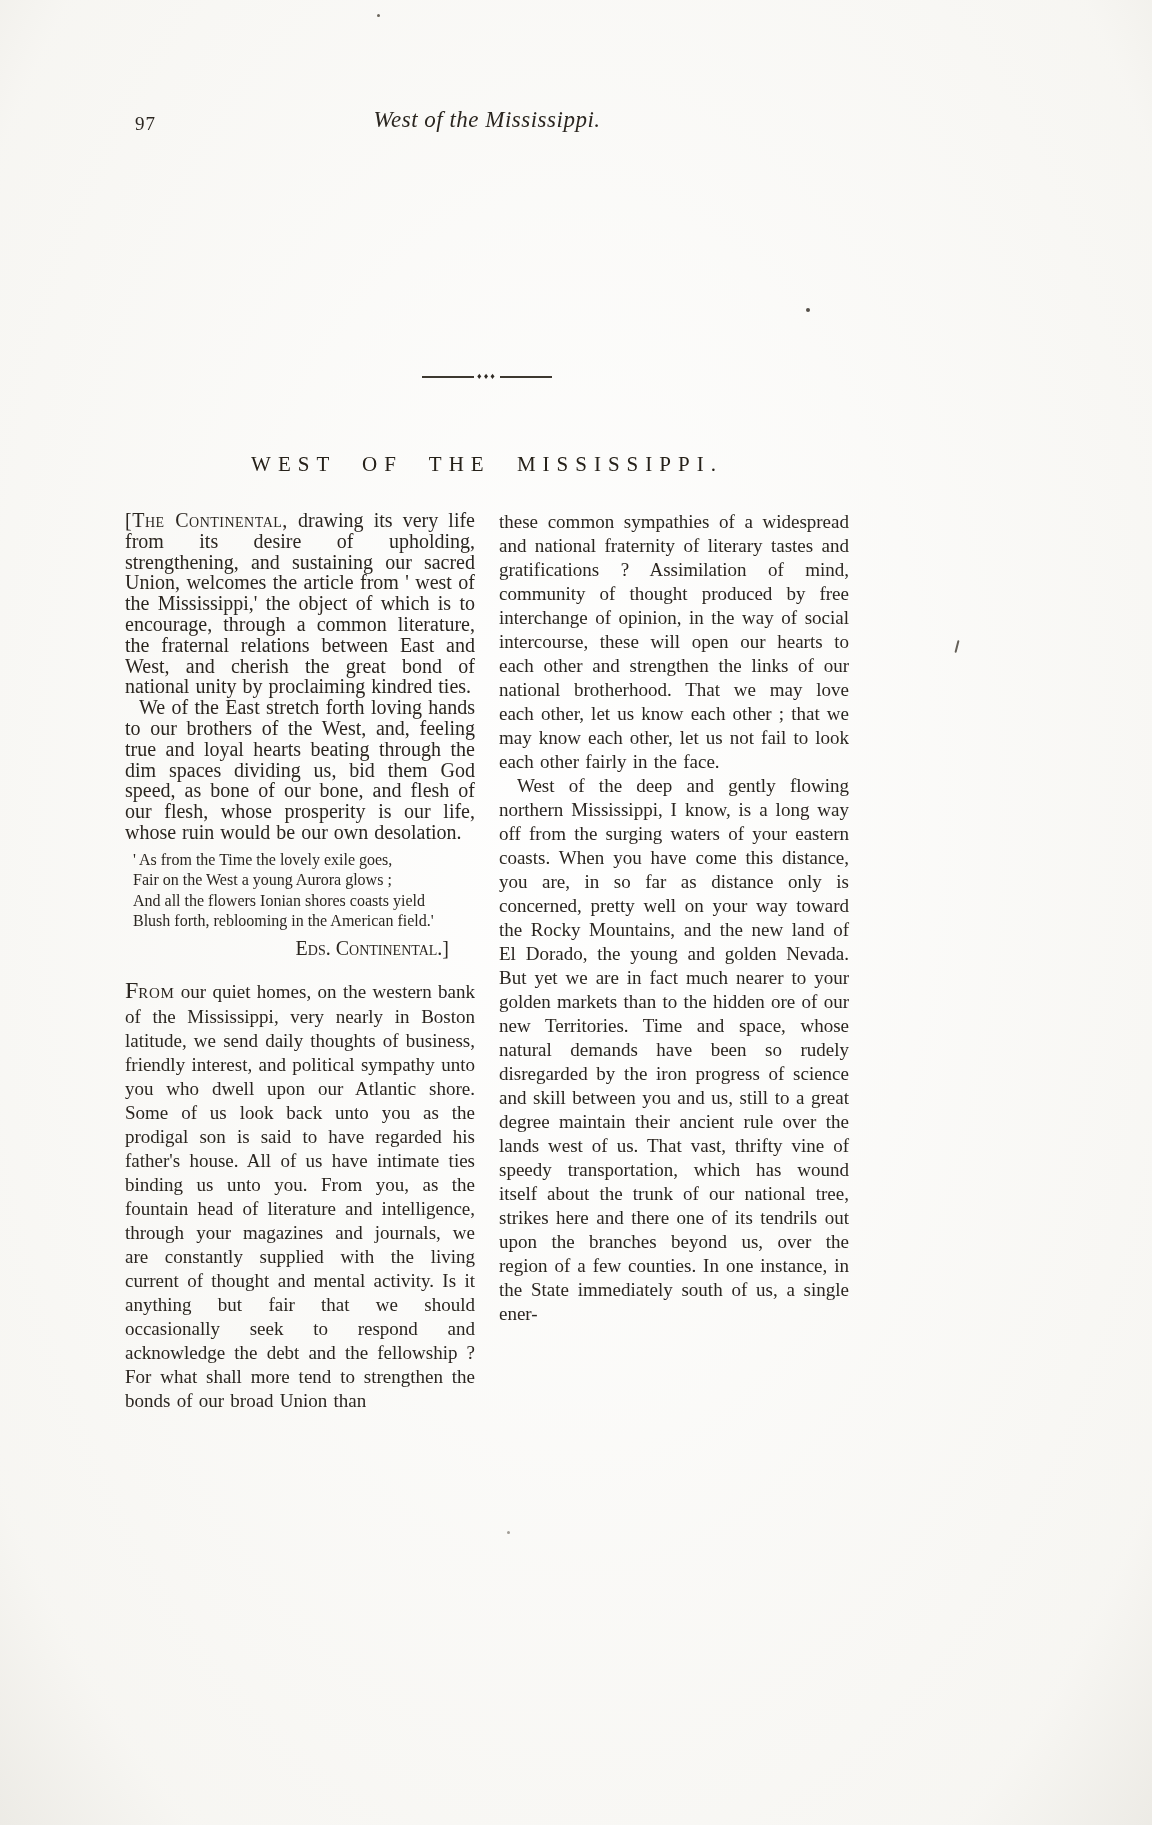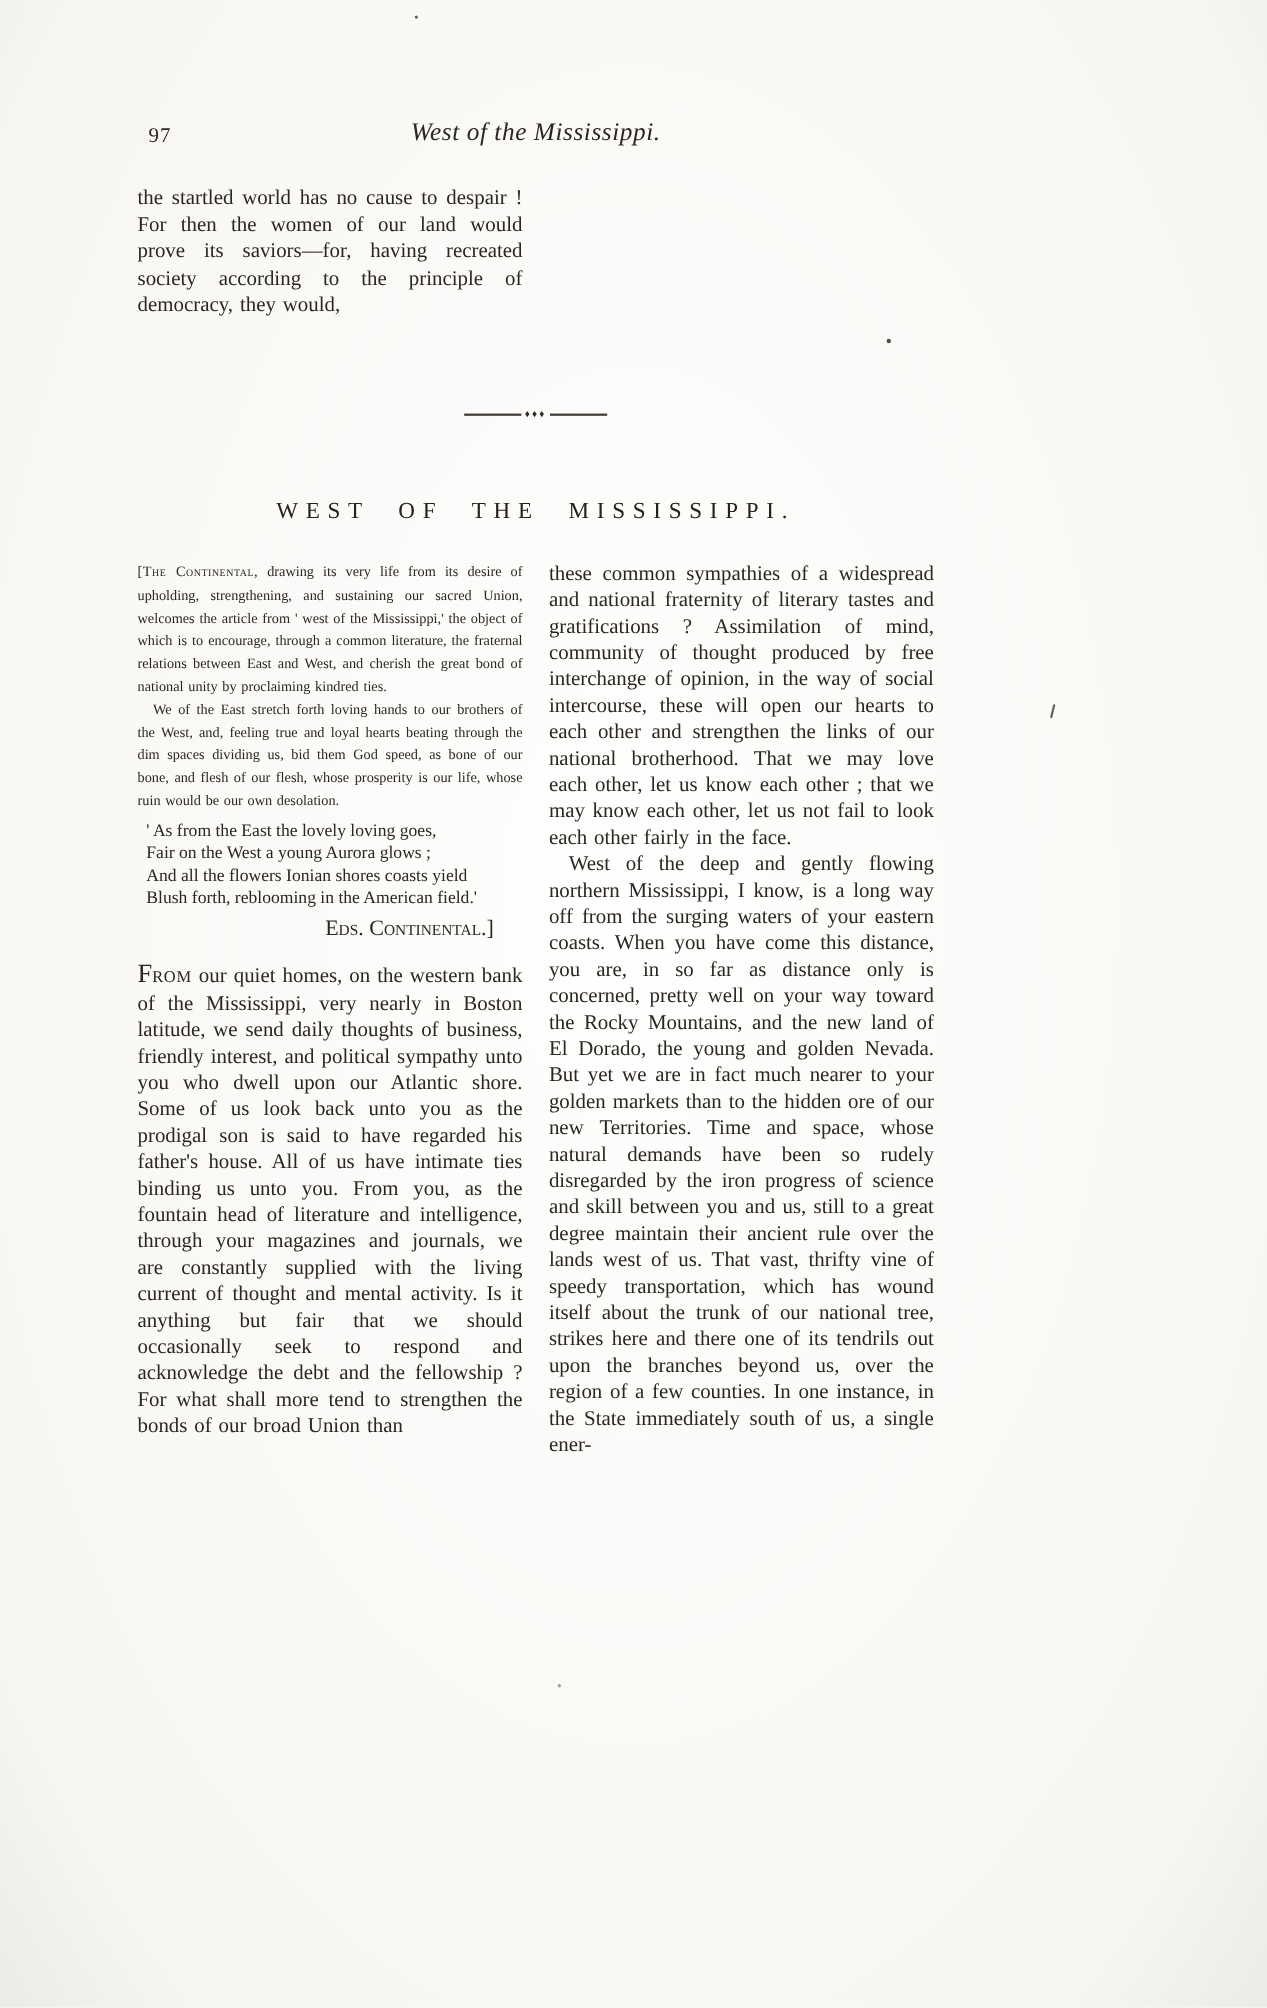--- a/index.html
+++ b/index.html
@@ -25,21 +25,21 @@
   .body-text { font-size:19px; line-height:24.5px; text-align:justify; word-spacing:1.5px; }
 
   .divider { position:absolute; top:372px; left:125px; width:724px; display:flex; justify-content:center; align-items:center; }
   .divider-rule { width:52px; height:1.6px; background:#3d3830; }
   .divider-dots { font-size:9px; letter-spacing:2px; padding:0 3px; color:#2f2a24; position:relative; top:-1px; }
 
   .article-title { position:absolute; top:452px; left:125px; width:724px; text-align:center; font-size:21px; font-weight:normal; letter-spacing:7px; word-spacing:14px; color:#262119; }
 
   .article-columns { position:absolute; top:510px; left:125px; width:724px; }
 
-  .note { font-size:13px; line-height:20.8px; text-align:justify; word-spacing:1px; }
+  .note { font-size:20px; line-height:20.8px; text-align:justify; word-spacing:1px; }
   .note .sc { font-variant:small-caps; letter-spacing:0.5px; }
   .indent-sm { text-indent:14px; }
 
   .poem { margin:7px 0 6px 8px; font-size:16px; line-height:20.5px; text-align:left; }
   .poem-attribution { text-align:right; padding-right:26px; font-variant:small-caps; font-size:20px; line-height:20px; margin-bottom:4px; }
 
   .body-para { font-size:19px; line-height:24px; text-align:justify; word-spacing:1.5px;font-family:Liberation Serif, serif; }
   .lead-group { white-space:nowrap; }
   .lead-cap { font-size:24px; line-height:1; }
   .lead-rest { font-size:15px; letter-spacing:0.6px; }
@@ -55,39 +55,36 @@
 </style>
 </head>
 <body>
 
 <header class="page-header">
   <span class="page-number">97</span>
   <span class="running-title">West of the Mississippi.</span>
 </header>
 
 <section class="top-section two-col">
-  <div class="col">
-    <p class="body-text">the startled world has no cause to despair !  For then the women of our land would prove its saviors—for, having recreated society according to the principle of democracy, they would,</p>
-  </div>
 </section>
 
 <div class="divider">
   <span class="divider-rule"></span>
   <span class="divider-dots">♦♦♦</span>
   <span class="divider-rule"></span>
 </div>
 
 <h1 class="article-title">WEST OF THE MISSISSIPPI.</h1>
 
 <section class="article-columns two-col">
   <div class="col">
     <p class="note"><span class="sc">[The Continental,</span><span> drawing its very life from its desire of upholding, strengthening, and sustaining our sacred Union, welcomes the article from ' west of the Mississippi,' the object of which is to encourage, through a common literature, the fraternal relations between East and West, and cherish the great bond of national unity by proclaiming kindred ties.</span></p>
     <p class="note indent-sm">We of the East stretch forth loving hands to our brothers of the West, and, feeling true and loyal hearts beating through the dim spaces dividing us, bid them God speed, as bone of our bone, and flesh of our flesh, whose prosperity is our life, whose ruin would be our own desolation.</p>
     <div class="poem">
-      <div class="poem-line">' As from the East the lovely loving goes,</div>
+      <div class="poem-line">' As from the Time the lovely exile goes,</div>
       <div class="poem-line">Fair on the West a young Aurora glows ;</div>
       <div class="poem-line">And all the flowers Ionian shores coasts yield</div>
       <div class="poem-line">Blush forth, reblooming in the American field.'</div>
     </div>
     <div class="poem-attribution">Eds. Continental.]</div>
     <p class="body-para left-body"><span class="lead-group"><span class="lead-cap">F</span><span class="lead-rest">ROM</span></span><span> our quiet homes, on the western bank of the Mississippi, very nearly in Boston latitude, we send daily thoughts of business, friendly interest, and political sympathy unto you who dwell upon our Atlantic shore. Some of us look back unto you as the prodigal son is said to have regarded his father's house.  All of us have intimate ties binding us unto you.  From you, as the fountain head of literature and intelligence, through your magazines and journals, we are constantly supplied with the living current of thought and mental activity.  Is it anything but fair that we should occasionally seek to respond and acknowledge the debt and the fellowship ?  For what shall more tend to strengthen the bonds of our broad Union than</span></p>
   </div>
   <div class="col">
     <p class="body-para">these common sympathies of a widespread and national fraternity of literary tastes and gratifications ?  Assimilation of mind, community of thought produced by free interchange of opinion, in the way of social intercourse, these will open our hearts to each other and strengthen the links of our national brotherhood.  That we may love each other, let us know each other ; that we may know each other, let us not fail to look each other fairly in the face.</p>
     <p class="body-para indent-md">West of the deep and gently flowing northern Mississippi, I know, is a long way off from the surging waters of your eastern coasts.  When you have come this distance, you are, in so far as distance only is concerned, pretty well on your way toward the Rocky Mountains, and the new land of El Dorado, the young and golden Nevada.  But yet we are in fact much nearer to your golden markets than to the hidden ore of our new Territories.  Time and space, whose natural demands have been so rudely disregarded by the iron progress of science and skill between you and us, still to a great degree maintain their ancient rule over the lands west of us.  That vast, thrifty vine of speedy transportation, which has wound itself about the trunk of our national tree, strikes here and there one of its tendrils out upon the branches beyond us, over the region of a few counties.  In one instance, in the State immediately south of us, a single ener-</p>

